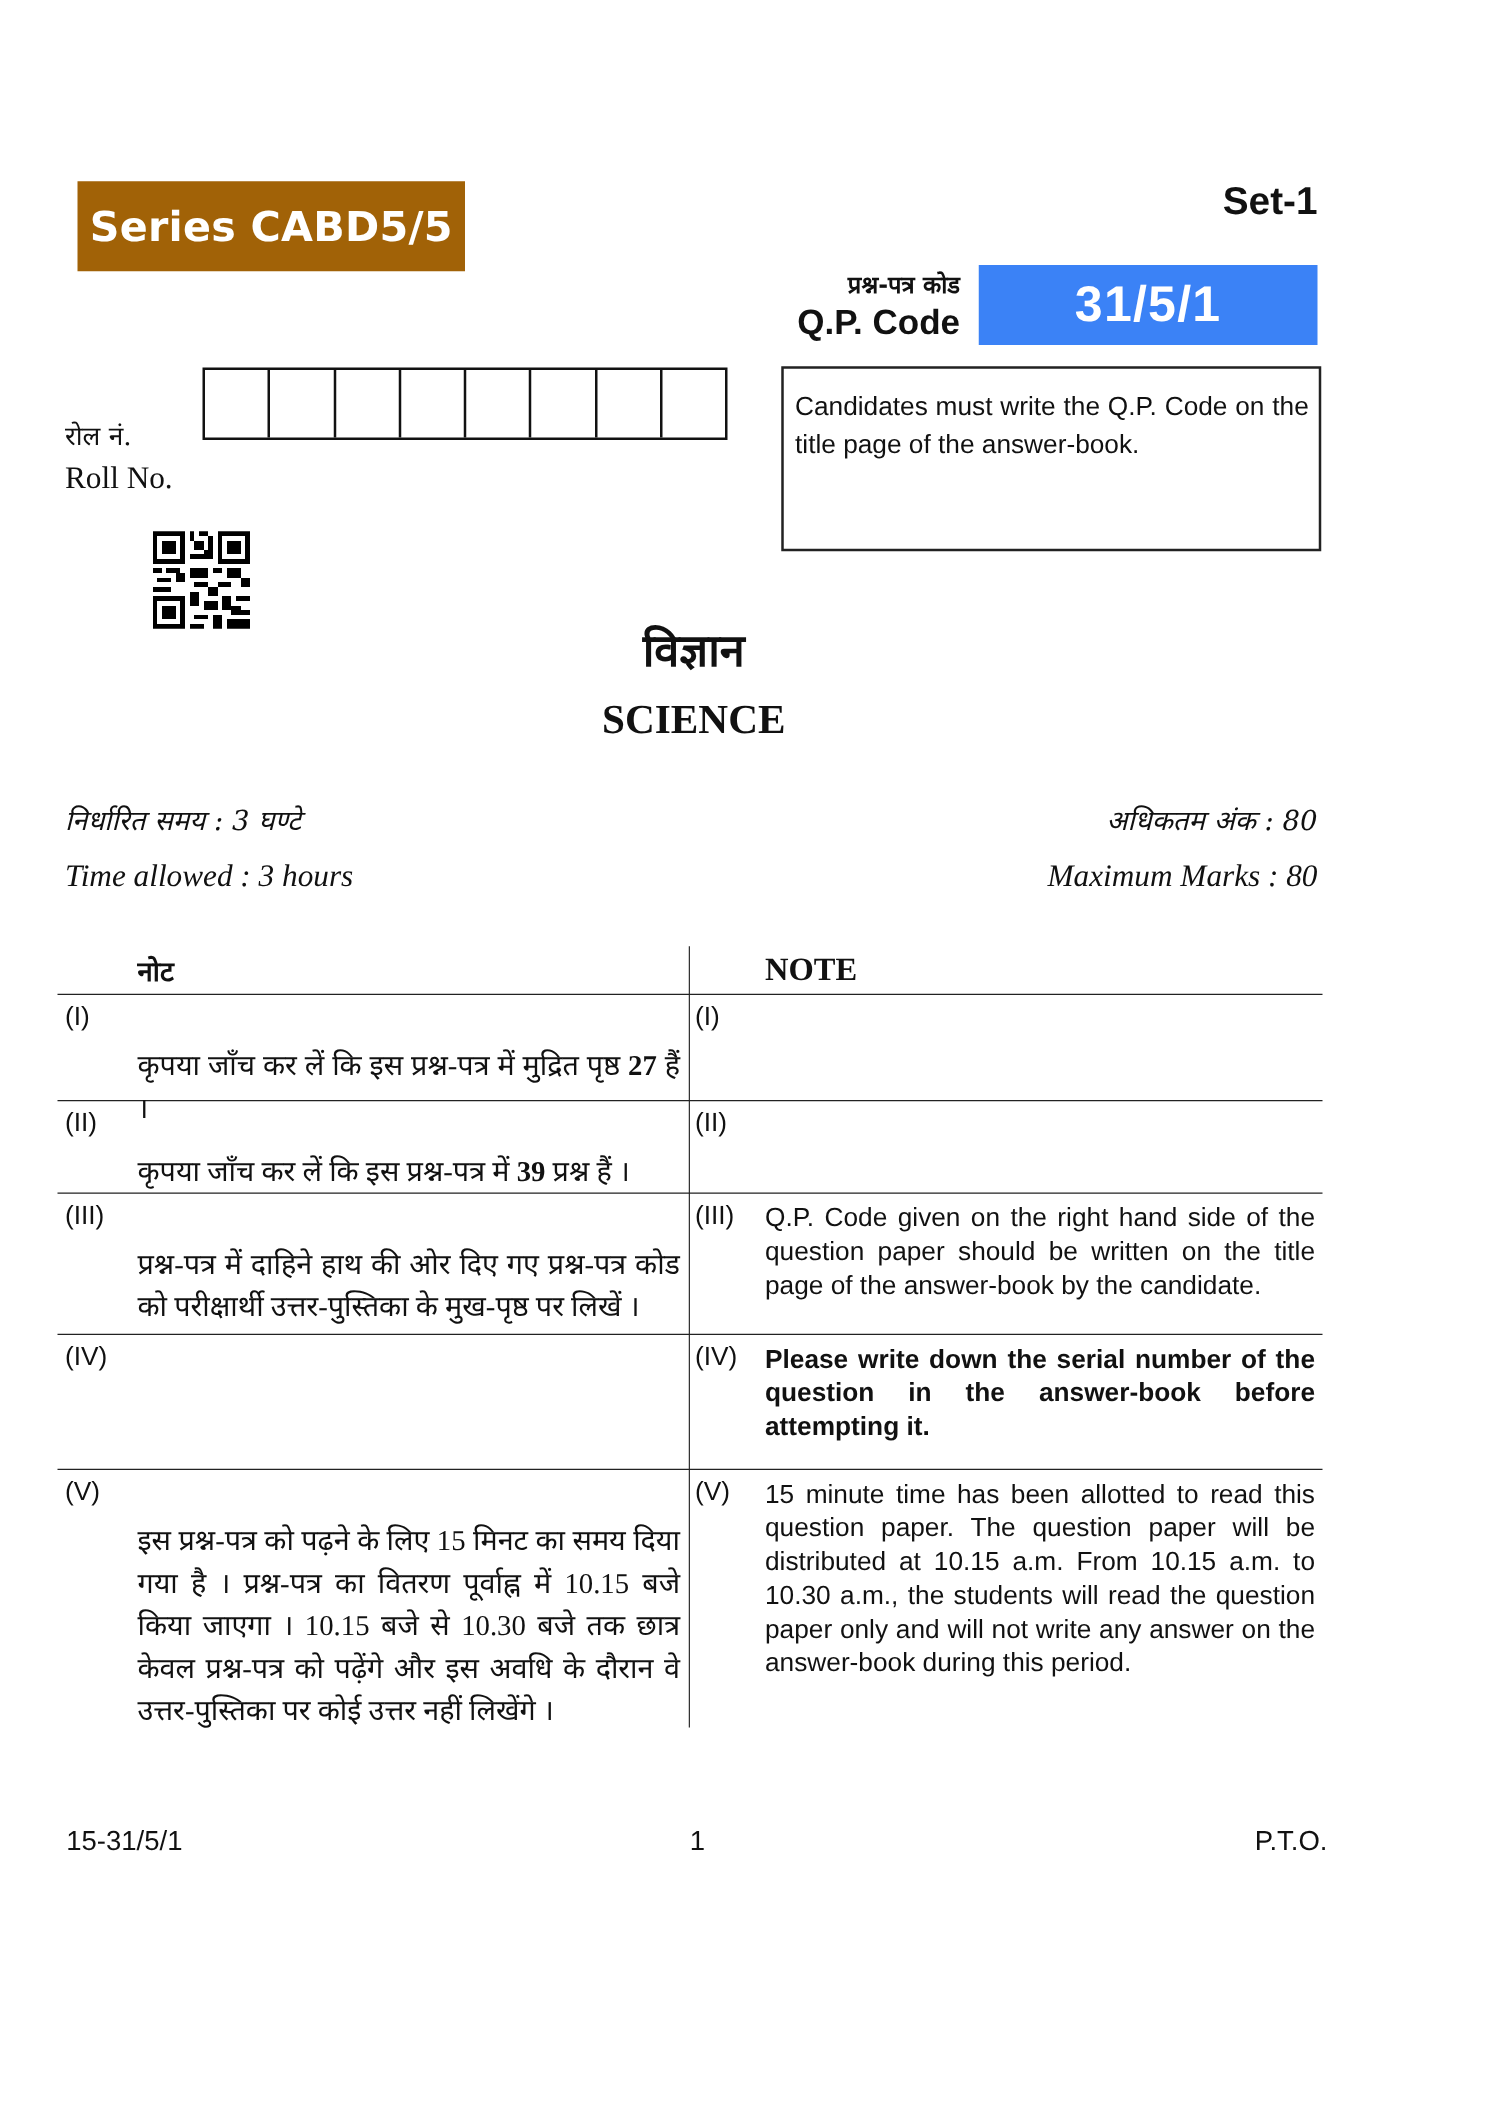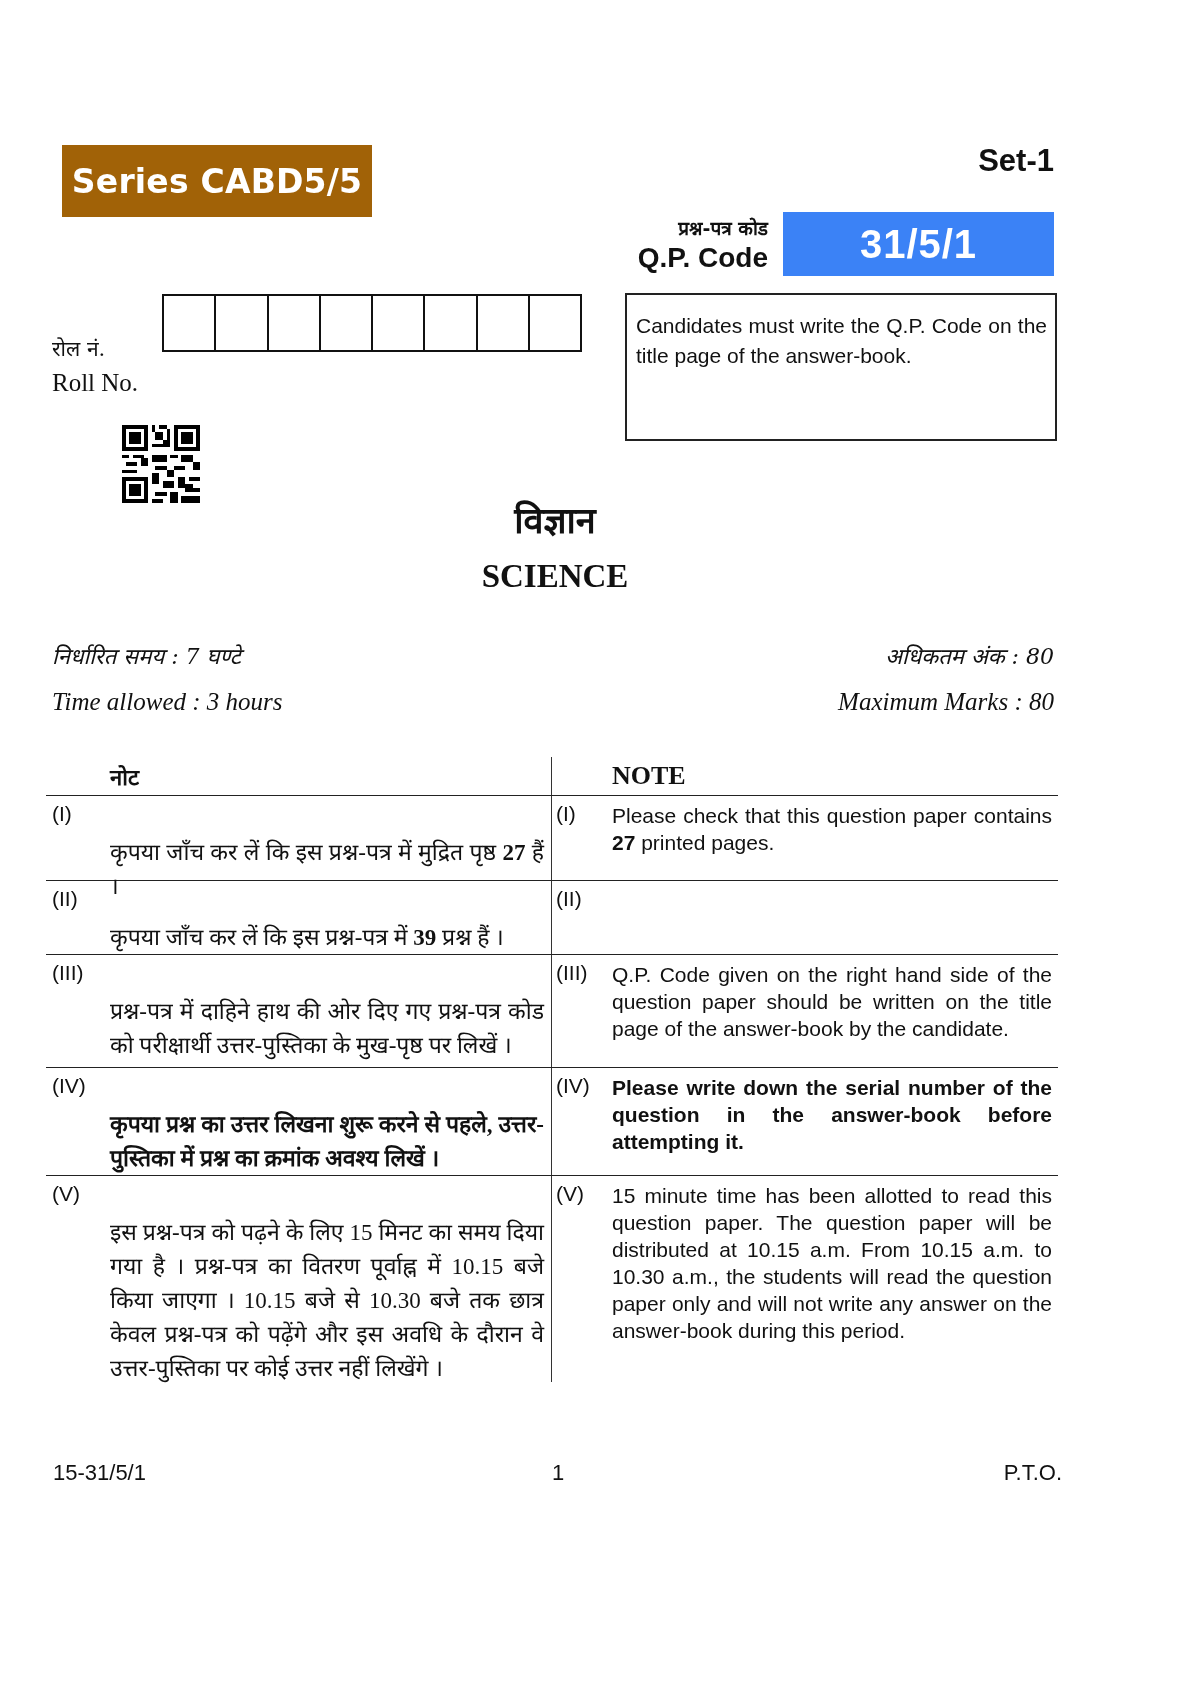--- a/index.html
+++ b/index.html
@@ -122,55 +122,53 @@
       <rect x="13" y="18" width="2" height="3"></rect>
       <rect x="16" y="19" width="5" height="2"></rect>
       <rect x="8" y="20" width="3" height="1"></rect>
       <rect x="19" y="17" width="2" height="1"></rect>
   </g>
 </svg>
 
 <div class="abs subject-hi">विज्ञान</div>
 <div class="abs subject-en">SCIENCE</div>
 
-<div class="abs meta-left meta-hi" style="top:640px;">निर्धारित समय : 7 घण्टे</div>
+<div class="abs meta-left meta-hi" style="top:640px;">निर्धारित समय : 3 घण्टे</div>
 <div class="abs meta-left" style="top:688px;">Time allowed : 3 hours</div>
 <div class="abs meta-right meta-hi" style="top:640px;">अधिकतम अंक : 80</div>
 <div class="abs meta-right" style="top:688px;">Maximum Marks : 80</div>
 
 <div class="abs col-divider"></div>
 <div class="abs note-table">
   <div class="hdr-row">
     <span class="hdr-hi">नोट</span>
     <span class="hdr-en">NOTE</span>
   </div>
 
   <div class="n-row" style="height:84px;">
     <span class="n-num l">(I)</span>
     <div class="n-hi"><span>कृपया जाँच कर लें कि इस प्रश्न-पत्र में मुद्रित पृष्ठ </span><span class="bold">27</span><span> हैं ।</span></div>
     <span class="n-num r">(I)</span>
-    <div class="n-en"><span>Please check that this question paper contains </span><span class="bold">27</span><span> printed pages.</span></div>
   </div>
 
   <div class="n-row" style="height:73px;">
     <span class="n-num l">(II)</span>
     <div class="n-hi"><span>कृपया जाँच कर लें कि इस प्रश्न-पत्र में </span><span class="bold">39</span><span> प्रश्न हैं ।</span></div>
     <span class="n-num r">(II)</span>
   </div>
 
   <div class="n-row" style="height:112px;">
     <span class="n-num l">(III)</span>
     <div class="n-hi">प्रश्न-पत्र में दाहिने हाथ की ओर दिए गए प्रश्न-पत्र कोड को परीक्षार्थी उत्तर-पुस्तिका के मुख-पृष्ठ पर लिखें ।</div>
     <span class="n-num r">(III)</span>
     <div class="n-en">Q.P. Code given on the right hand side of the question paper should be written on the title page of the answer-book by the candidate.</div>
   </div>
 
   <div class="n-row" style="height:107px;">
     <span class="n-num l">(IV)</span>
-    <div class="n-hi bold">कृपया प्रश्न का उत्तर लिखना शुरू करने से पहले, उत्तर-पुस्तिका में प्रश्न का क्रमांक अवश्य लिखें ।</div>
     <span class="n-num r">(IV)</span>
     <div class="n-en bold">Please write down the serial number of the question in the answer-book before attempting it.</div>
   </div>
 
   <div class="n-row" style="height:208px;">
     <span class="n-num l">(V)</span>
     <div class="n-hi">इस प्रश्न-पत्र को पढ़ने के लिए 15 मिनट का समय दिया गया है । प्रश्न-पत्र का वितरण पूर्वाह्न में 10.15 बजे किया जाएगा । 10.15 बजे से 10.30 बजे तक छात्र केवल प्रश्न-पत्र को पढ़ेंगे और इस अवधि के दौरान वे उत्तर-पुस्तिका पर कोई उत्तर नहीं लिखेंगे ।</div>
     <span class="n-num r">(V)</span>
     <div class="n-en">15 minute time has been allotted to read this question paper. The question paper will be distributed at 10.15 a.m. From 10.15 a.m. to 10.30 a.m., the students will read the question paper only and will not write any answer on the answer-book during this period.</div>
   </div>

